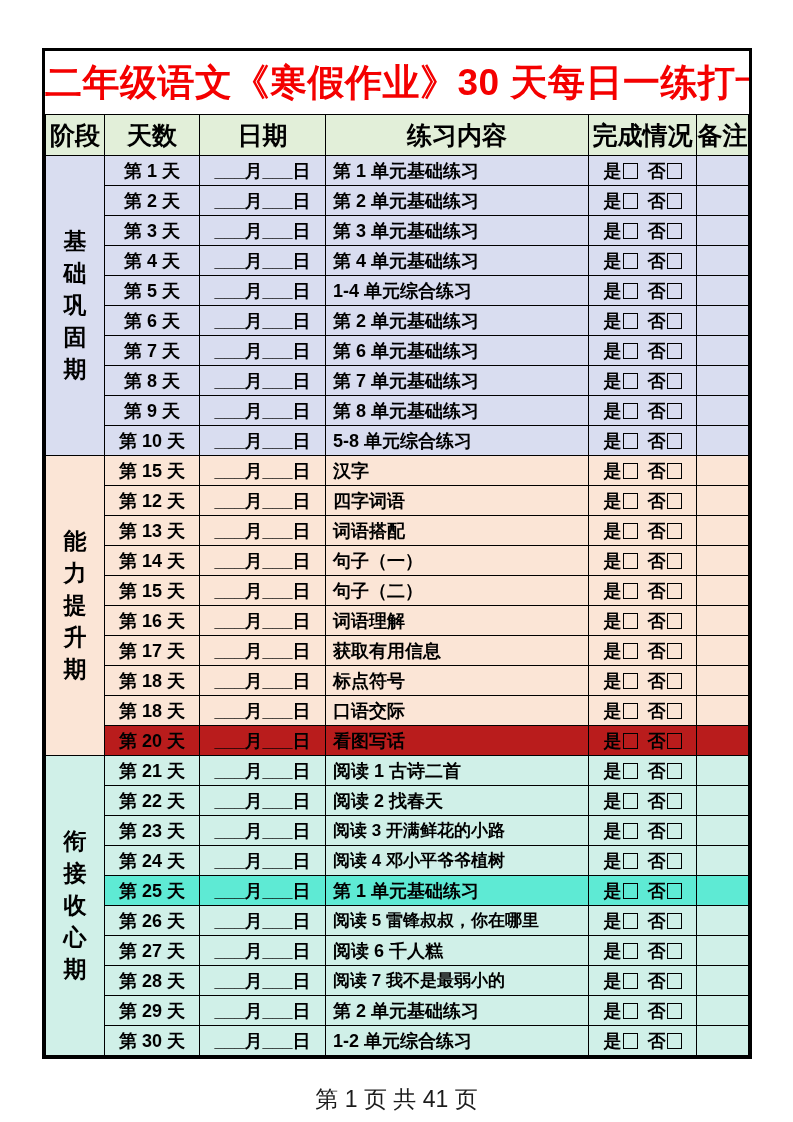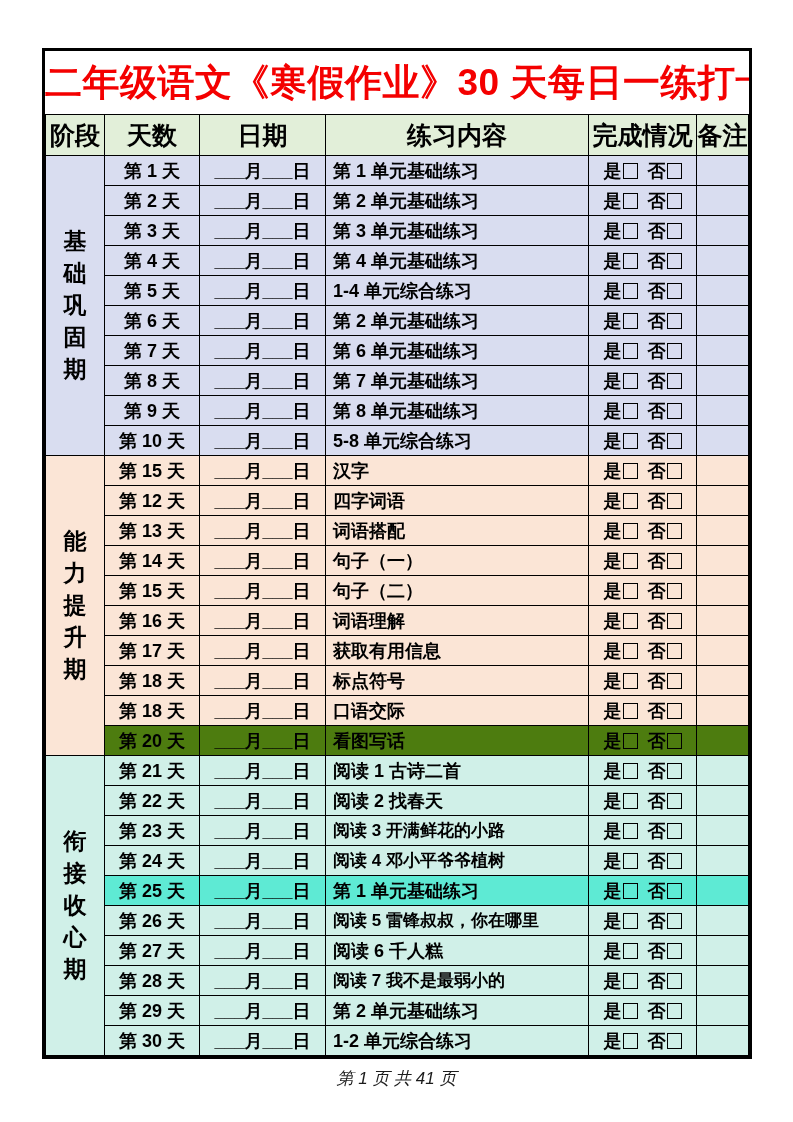--- a/index.html
+++ b/index.html
@@ -81,25 +81,24 @@
     white-space: nowrap;
   }
   .watermark {
     top: 2px;
     font-size: 19px;
     font-weight: 400;
     color: #9e9e9e;
     letter-spacing: 0.5px;
   }
   .pagenum {
-    top: 3px;
-    font-size: 17px;
+    top: 20px;
+    font-size: 23px;
     font-weight: 400;
     color: #1c1c1c;
-    font-style: italic;
   }
 </style>
 </head>
 <body>
 
 <div class="frame">
   <div class="title" style="color: rgb(244, 0, 0);">二年级语文《寒假作业》30 天每日一练打卡表</div>
   <table>
     <colgroup>
       <col style="width:59px">
@@ -264,21 +263,21 @@
           <td class="comp-cell"><span>是</span><span class="checkbox"></span><span class="comp-gap"></span><span>否</span><span class="checkbox"></span></td>
           <td class="remark-cell"></td>
         </tr>
         <tr style="background: rgb(251, 229, 214);">
           <td class="day-cell">第 18 天</td>
           <td class="date-cell">___月___日</td>
           <td class="content-cell">口语交际</td>
           <td class="comp-cell"><span>是</span><span class="checkbox"></span><span class="comp-gap"></span><span>否</span><span class="checkbox"></span></td>
           <td class="remark-cell"></td>
         </tr>
-        <tr style="background: #4d7c0f;">
+        <tr style="background: #b91c1c;">
           <td class="day-cell">第 20 天</td>
           <td class="date-cell">___月___日</td>
           <td class="content-cell">看图写话</td>
           <td class="comp-cell"><span>是</span><span class="checkbox"></span><span class="comp-gap"></span><span>否</span><span class="checkbox"></span></td>
           <td class="remark-cell"></td>
         </tr>
         <tr style="background: rgb(208, 240, 232);">
           <td rowspan="10" class="stage-cell">
             <div class="stage-wrap">
               <span>衔</span>

